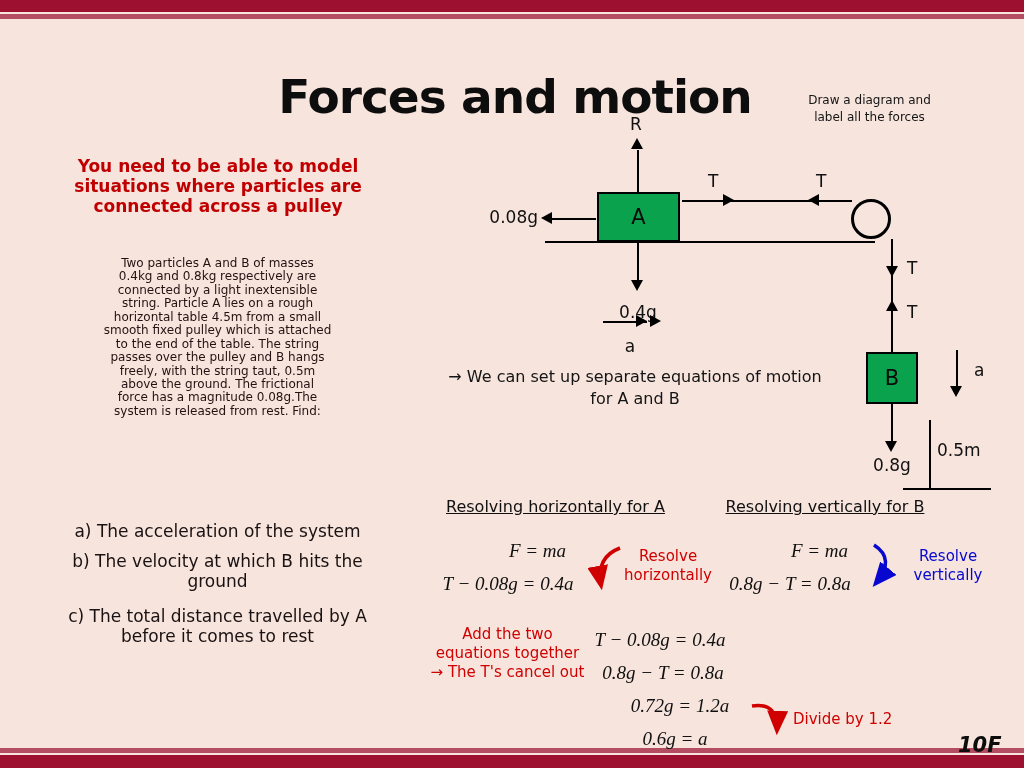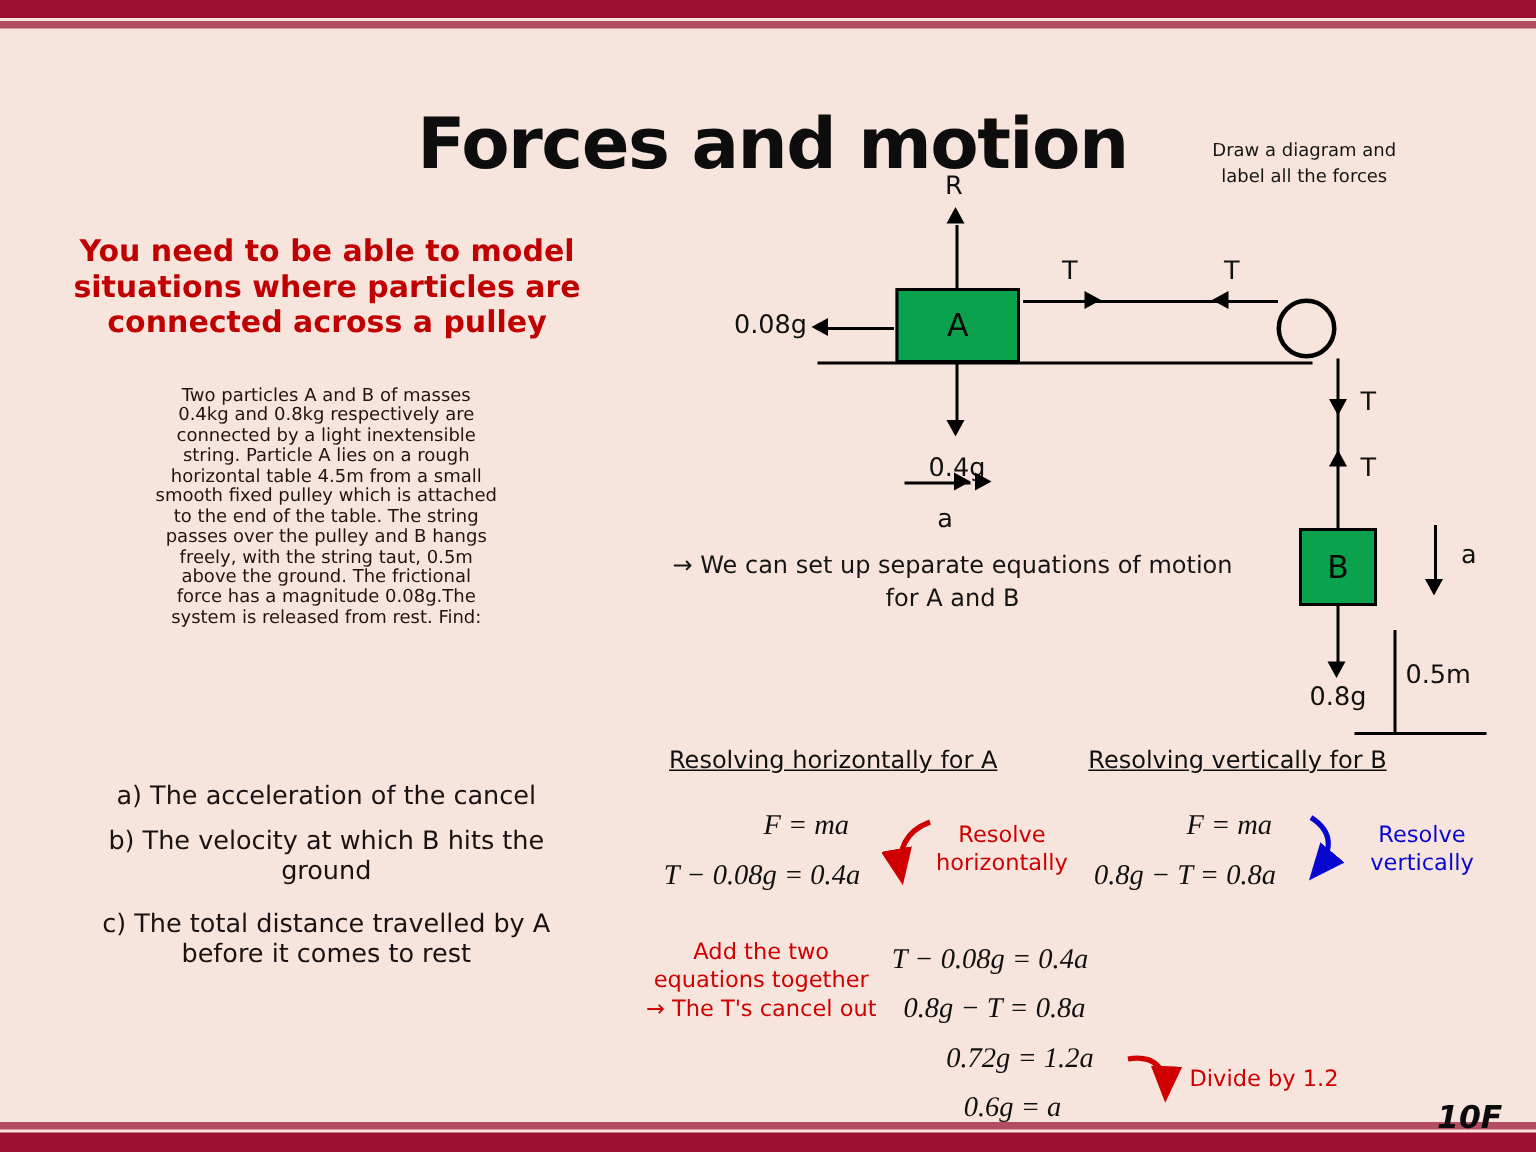--- a/index.html
+++ b/index.html
@@ -16,21 +16,21 @@
   .center { text-align:center; }
 
   
   .band { position:absolute; left:0; width:1024px; }
   .band.dark { background:#9e1030; }
   .band.mid  { background:#b44d62; }
 
   
   .title { font-size:47px; font-weight:bold; color:#0d0d0d; letter-spacing:-1px;margin-top:27px; }
   .topnote { font-size:12px; line-height:1.45; color:#151515; }
-  .objective { font-size:20px; font-weight:bold; color:#c00000; line-height:1.18; }
+  .objective { font-size:17px; font-weight:bold; color:#c00000; line-height:1.18; }
   .problem { font-size:12px; line-height:1.12; color:#241111; }
   .part { font-size:17px; line-height:1.2; color:#1a1212; }
 
   
   .hl { position:absolute; height:2px; background:#000; }
   .vl { position:absolute; width:2px; background:#000; }
   .ah { position:absolute; width:0; height:0; }
   .ah.up    { border-left:6px solid transparent; border-right:6px solid transparent; border-bottom:11px solid #000; }
   .ah.down  { border-left:6px solid transparent; border-right:6px solid transparent; border-top:11px solid #000; }
   .ah.left  { border-top:6px solid transparent; border-bottom:6px solid transparent; border-right:11px solid #000; }
@@ -69,21 +69,21 @@
 connected by a light inextensible
 string. Particle A lies on a rough
 horizontal table 4.5m from a small
 smooth fixed pulley which is attached
 to the end of the table. The string
 passes over the pulley and B hangs
 freely, with the string taut, 0.5m
 above the ground. The frictional
 force has a magnitude 0.08g.The
 system is released from rest. Find:</div>
-<div class="abs part center prewrap" style="left:30px; top:521px; width:375px;">a) The acceleration of the cancel</div>
+<div class="abs part center prewrap" style="left:30px; top:521px; width:375px;">a) The acceleration of the system</div>
 <div class="abs part center prewrap" style="left:30px; top:551px; width:375px;">b) The velocity at which B hits the
 ground</div>
 <div class="abs part center prewrap" style="left:30px; top:606px; width:375px;">c) The total distance travelled by A
 before it comes to rest</div>
 
 <div>
 
   <div class="hl" style="left:545px; top:241px; width:330px;"></div>
   <div class="pulley" style="left:851px; top:199px;"></div>
   <div class="vl" style="left:891px; top:239px; height:113px;"></div>

